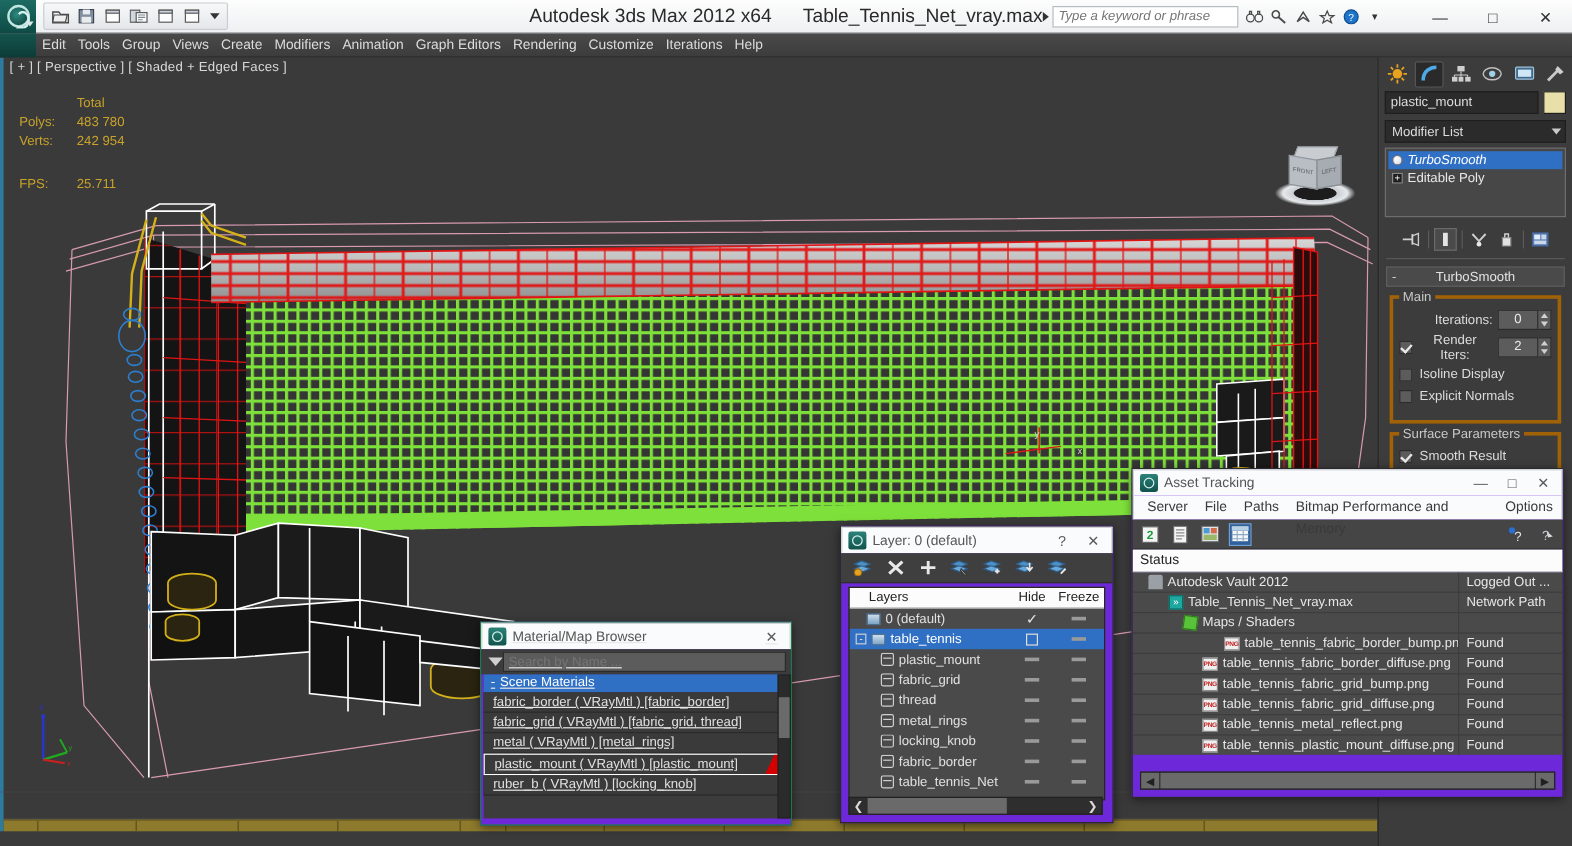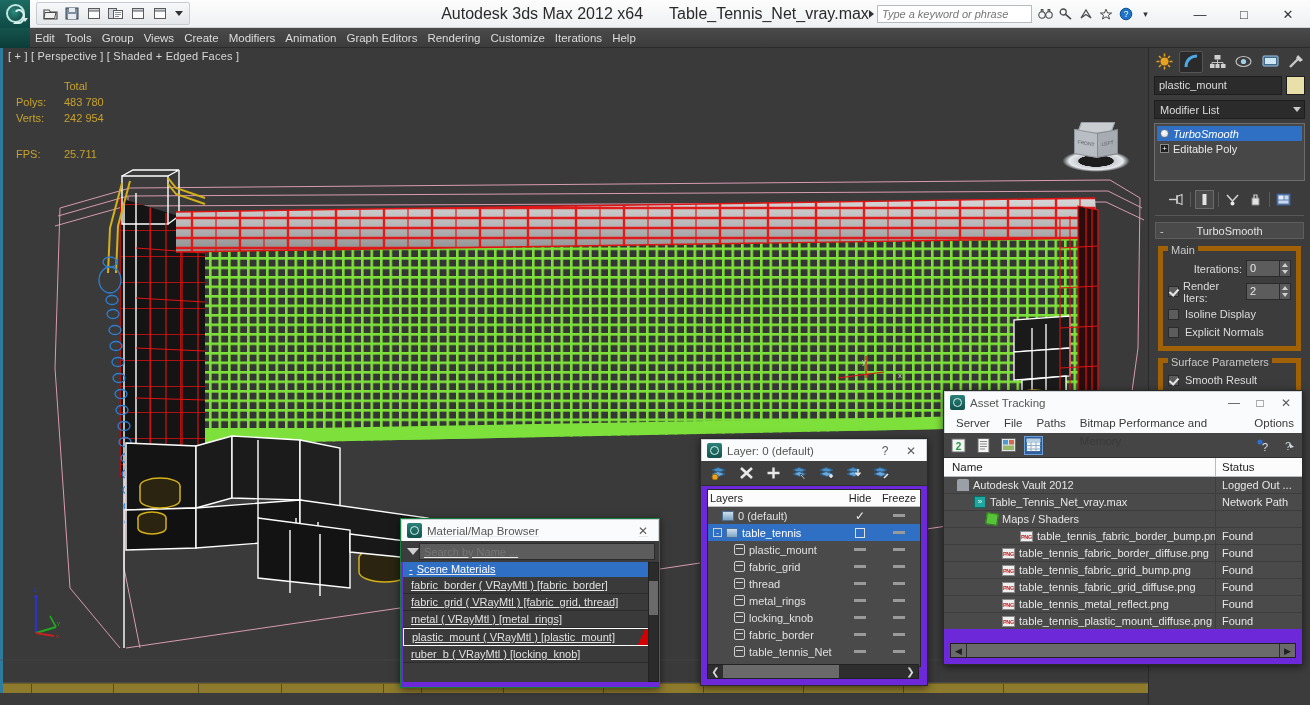--- a/index.html
+++ b/index.html
@@ -222,22 +222,23 @@
   .rollout {
     margin: 6px 6px 0 6px; background: #3c3c3c;
   }
   .roll-head {
     height: 17px; display: flex; align-items: center; justify-content: center;
     background: #4a4a4a; border: 1px solid #5e5e5e; position: relative;
     color: #e2e2e2; font-size: 11px;
   }
   .roll-head .minus { position: absolute; left: 4px; color: #cfcfcf; }
   .fieldset {
-    border: 5px solid #a16207; margin: 7px 3px 4px 3px; padding: 8px 5px 5px 5px;
+    border: 3px solid #a16207; margin: 7px 3px 4px 3px; padding: 8px 5px 11px 5px;
     position: relative;
+    text-align: center;
   }
   .fieldset > .legend {
     position: absolute; top: -7px; left: 5px; background: #3c3c3c;
     padding: 0 3px; color: #c8c8c8; font-size: 11px;
   }
   .frow { display: flex; align-items: center; justify-content: flex-end; gap: 4px; height: 19px; margin-bottom: 4px; }
   .flabel { color: #dcdcdc; font-size: 11px; }
   .spin { display: flex; align-items: center; }
   .spinbox {
     width: 34px; height: 17px; background: #5c5c5c; border: 1px solid #2b2b2b;
@@ -318,21 +319,21 @@
   }
   .at-hscroll .arr { width: 15px; height: 13px; background: #6a6a6a; color: #202020; font-size: 9px; display: flex; align-items: center; justify-content: center; }
   .at-hscroll .thumb { height: 13px; background: #6a6a6a; flex: 1; margin: 0 1px; }
 
   
   #layerWin { left: 700px; top: 438px; width: 228px; height: 248px; border: 1px solid #2a2a2a; }
   .ly-toolbar { height: 25px; background: #3f3f3f; display: flex; align-items: center; gap: 11px; padding: 0 10px; border-bottom: 1px solid #2e2e2e; }
   .ly-ic { width: 16px; height: 16px; display: flex; align-items: center; justify-content: center; }
   .ly-list { margin: 3px 6px 0 6px; background: #4a4a4a; border: 1px solid #262626; height: 178px; overflow: hidden; }
   .ly-head { height: 17px; background: #fcfcfc; display: flex; align-items: center; color: #222; font-size: 11px; border-bottom: 1px solid #bdbdbd; }
-  .ly-head .lh1 { flex: 1; padding-left: 2px; }
+  .ly-head .lh1 { flex: 1; padding-left: 16px; }
   .ly-head .lh2 { width: 36px; text-align: center; }
   .ly-head .lh3 { width: 42px; text-align: center; }
   .ly-row { height: 17px; display: flex; align-items: center; font-size: 11px; color: #e0e0e0; }
   .ly-row.sel { background: #2f6fc4; color: #fff; }
   .ly-row .n { flex: 1; display: flex; align-items: center; gap: 4px; overflow: hidden; white-space: nowrap; }
   .ly-row .h { width: 36px; display: flex; align-items: center; justify-content: center; }
   .ly-row .f { width: 42px; display: flex; align-items: center; justify-content: center; }
   .dash { width: 12px; height: 3px; background: #9a9a9a; }
   .objicon { width: 11px; height: 11px; flex: none; border: 1px solid #cfcfcf; border-radius: 2px; position: relative; }
   .objicon:after { content: ""; position: absolute; left: 1px; top: 3px; width: 7px; height: 1px; background: #cfcfcf; }
@@ -918,21 +919,20 @@
       </span>
       <span class="at-tb-icon">
         <svg width="15" height="15">
             <text x="5" y="12" font-size="11" fill="#c8ccd0" font-family="Liberation Sans">?</text>
             <path d="M9 5 l5 4 -4 1 z" fill="#d8dce0"></path>
           </svg>
       </span>
     </div>
 
     <div class="at-header">
-      <div class="c1">Name</div>
       <div class="c2">Status</div>
     </div>
 
     <div class="at-rows">
       <div class="at-row">
         <div class="c1" style="padding-left:13px">
             <span class="vaulticon"></span>
           <span>Autodesk Vault 2012</span>
           </div>
         <div class="c2">Logged Out ...</div>

